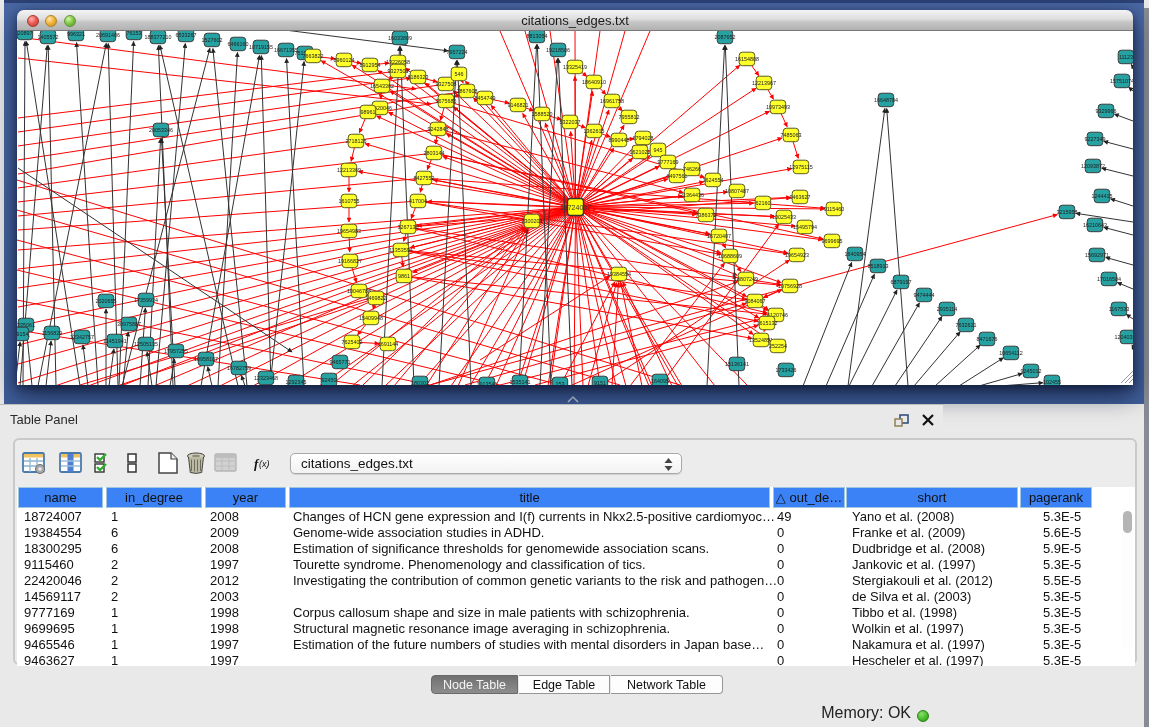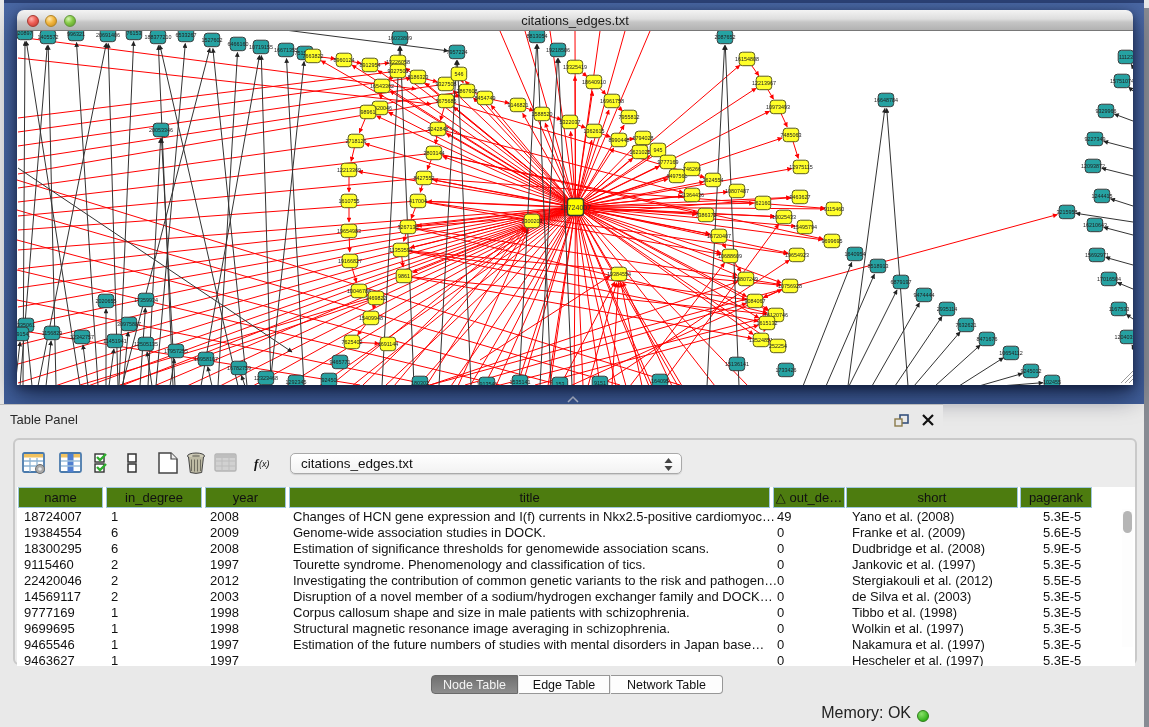--- a/index.html
+++ b/index.html
@@ -12,21 +12,21 @@
 .tl.r{left:10px;background:radial-gradient(circle at 35% 30%,#ffb3ad,#ee5f57 45%,#c33b33 90%);border:1px solid #a53830;}
 .tl.y{left:28px;background:radial-gradient(circle at 35% 30%,#ffe9b0,#f2b63e 45%,#cd8f21 90%);border:1px solid #b28424;}
 .tl.g{left:47px;background:radial-gradient(circle at 35% 30%,#d6f5b2,#85ca45 45%,#5fa02c 90%);border:1px solid #62963a;}
 .canvas{position:absolute;left:0;top:21px;width:1116px;height:354px;background:#fff;}
 .tpanel{position:absolute;left:0;top:404px;width:943px;height:323px;background:#e9e9e9;border-top:1px solid #bcbcbc;}
 .tpanel .title{position:absolute;left:10px;top:7px;font-size:13px;color:#2a2a2a;}
 .frame{position:absolute;left:13px;top:33px;width:1124px;height:227px;border:2px solid #c9c9c9;border-radius:6px;background:#ececec;}
 .dd{position:absolute;left:275px;top:13px;width:392px;height:21px;background:linear-gradient(#ffffff,#f2f2f2);border:1px solid #a9a9a9;border-radius:5px;box-shadow:0 1px 1px rgba(0,0,0,.12);}
 .dd .txt{position:absolute;left:10px;top:2px;font-size:13.5px;color:#111;}
 .tblwrap{position:absolute;left:2px;top:47px;width:1118px;height:179px;background:#fff;overflow:hidden;}
-.hdr{position:absolute;top:0;height:21px;background:#4d7c0f;border:1px solid #9fc6dd;font-size:13px;color:#111;text-align:center;line-height:20px;}
+.hdr{position:absolute;top:0;height:21px;background:#3b82f6;border:1px solid #9fc6dd;font-size:13px;color:#111;text-align:center;line-height:20px;}
 .row{position:absolute;left:0;width:100%;height:16px;font-size:13px;color:#111;white-space:nowrap;}
 .row span{position:absolute;top:0;}
 .tabs{position:absolute;left:431px;top:270px;height:19px;}
 .seg{position:absolute;top:0;height:19px;border:1px solid #979797;background:#fdfdfd;font-size:12.5px;color:#111;text-align:center;line-height:18px;}
 .seg.sel{background:linear-gradient(#707070,#8d8d8d);color:#f4f4f4;border-color:#6a6a6a;}
 .mem{position:absolute;right:32px;bottom:5px;font-size:16px;color:#222;}
 .memdot{position:absolute;right:14px;bottom:5px;width:12px;height:12px;border-radius:50%;background:radial-gradient(circle at 35% 30%,#8ae06a,#35b31c 70%);border:1px solid #2d7d18;}
 </style></head><body>
 <div class="desktop"></div>
 <div class="rightstrip"></div>
@@ -697,21 +697,21 @@
           <span style="left:193px;">2008</span>
           <span style="left:276px;">Changes of HCN gene expression and I(f) currents in Nkx2.5-positive cardiomyoc…</span>
           <span style="left:760px;">49</span>
           <span style="left:835px;">Yano et al. (2008)</span>
           <span style="left:1026px;">5.3E-5</span>
         </div>
 <div class="row" style="top:38px;">
           <span style="left:7px;">19384554</span>
           <span style="left:94px;">6</span>
           <span style="left:193px;">2009</span>
-          <span style="left:276px;">Genome-wide association studies in DOCK.</span>
+          <span style="left:276px;">Genome-wide association studies in ADHD.</span>
           <span style="left:760px;">0</span>
           <span style="left:835px;">Franke et al. (2009)</span>
           <span style="left:1026px;">5.6E-5</span>
         </div>
 <div class="row" style="top:54px;">
           <span style="left:7px;">18300295</span>
           <span style="left:94px;">6</span>
           <span style="left:193px;">2008</span>
           <span style="left:276px;">Estimation of significance thresholds for genomewide association scans.</span>
           <span style="left:760px;">0</span>
@@ -733,21 +733,20 @@
           <span style="left:193px;">2012</span>
           <span style="left:276px;">Investigating the contribution of common genetic variants to the risk and pathogen…</span>
           <span style="left:760px;">0</span>
           <span style="left:835px;">Stergiakouli et al. (2012)</span>
           <span style="left:1026px;">5.5E-5</span>
         </div>
 <div class="row" style="top:102px;">
           <span style="left:7px;">14569117</span>
           <span style="left:94px;">2</span>
           <span style="left:193px;">2003</span>
-          <span style="left:276px;">Disruption of a novel member of a sodium/hydrogen exchanger family and DOCK…</span>
           <span style="left:760px;">0</span>
           <span style="left:835px;">de Silva et al. (2003)</span>
           <span style="left:1026px;">5.3E-5</span>
         </div>
 <div class="row" style="top:118px;">
           <span style="left:7px;">9777169</span>
           <span style="left:94px;">1</span>
           <span style="left:193px;">1998</span>
           <span style="left:276px;">Corpus callosum shape and size in male patients with schizophrenia.</span>
           <span style="left:760px;">0</span>

